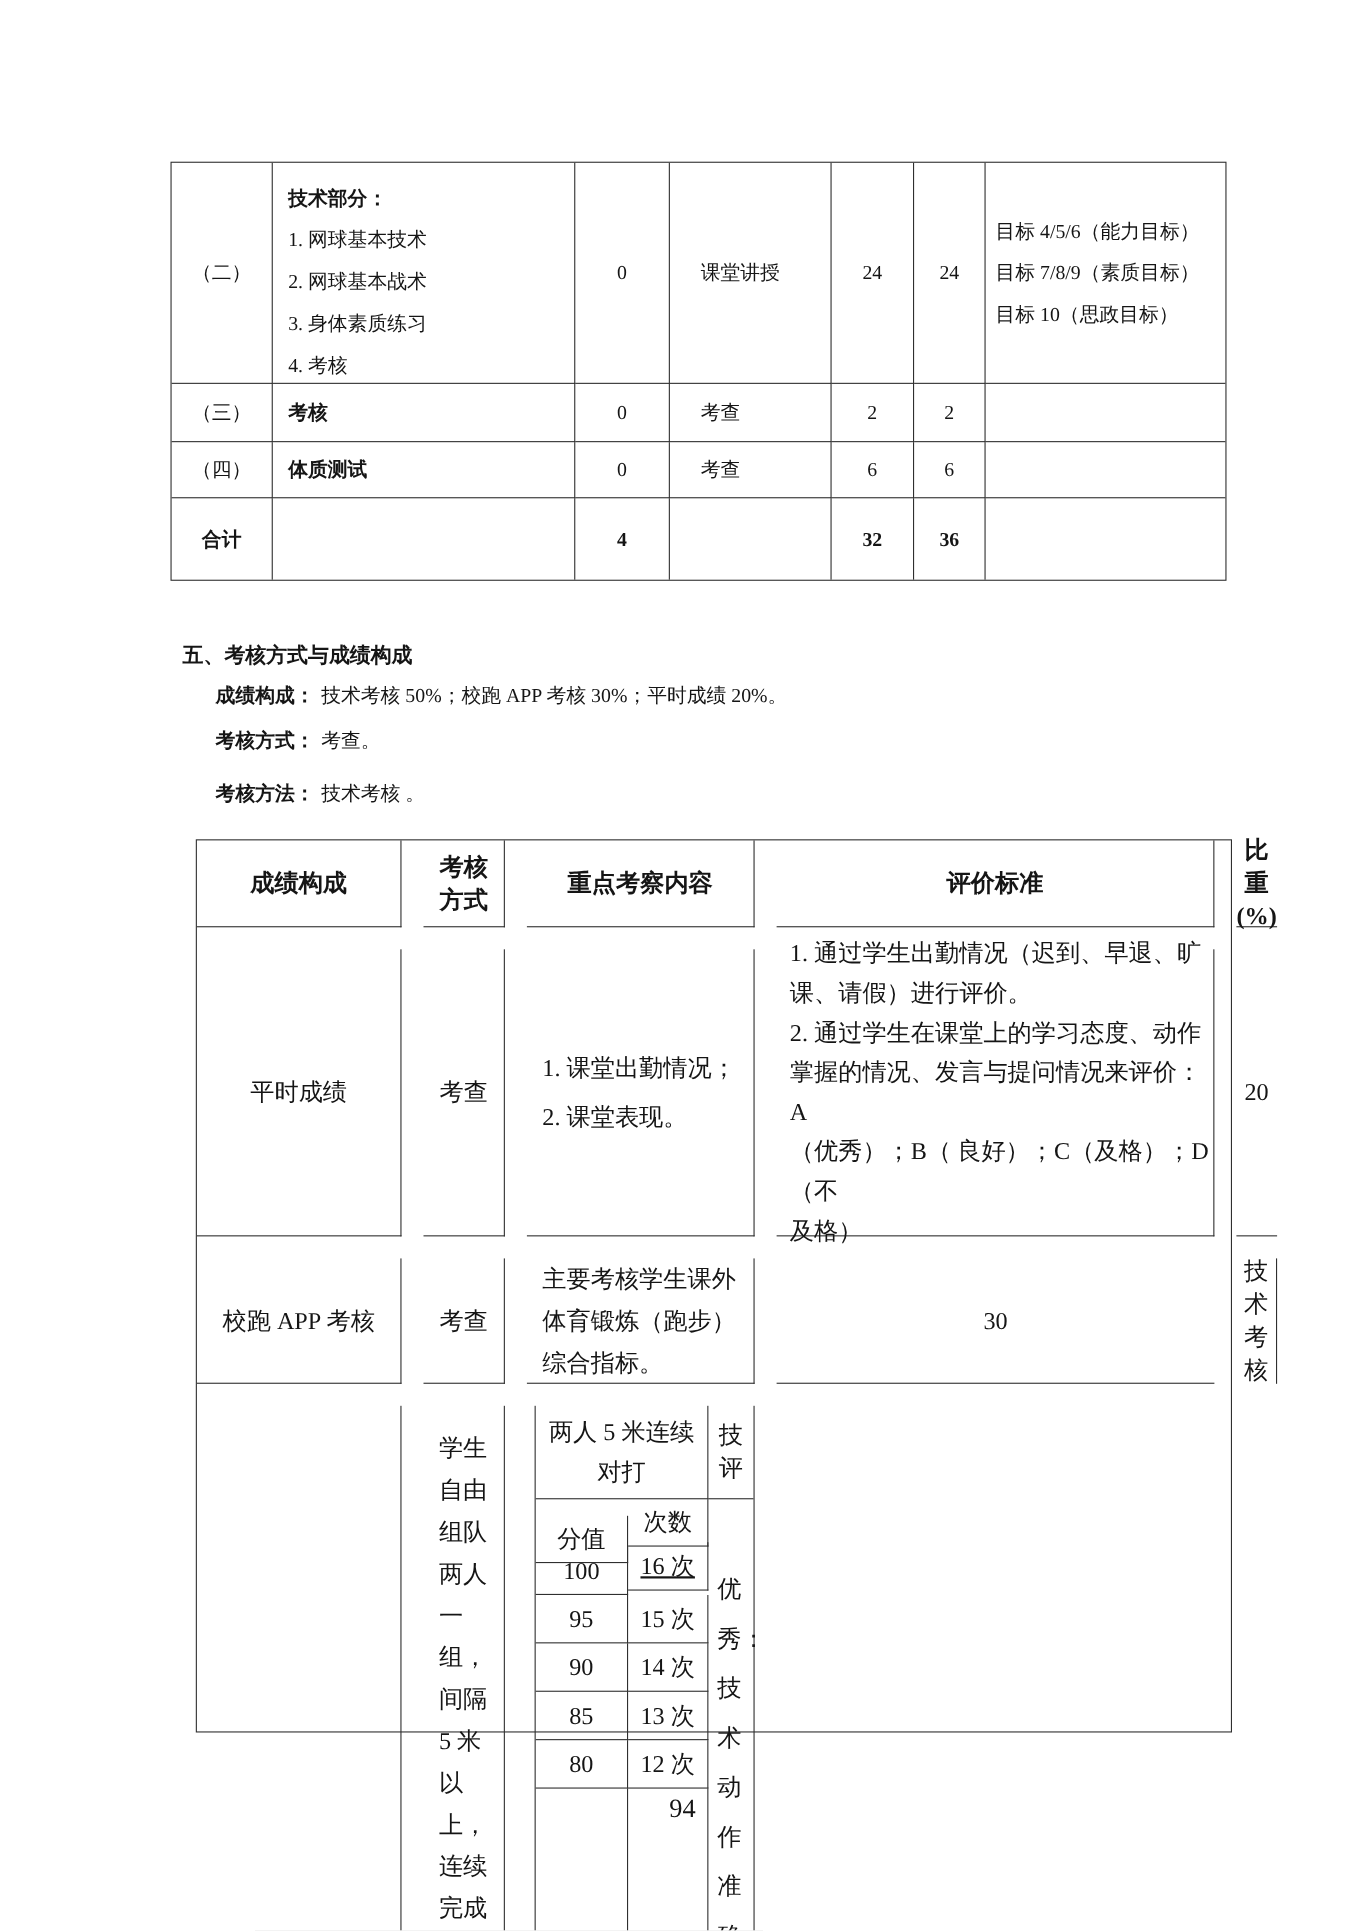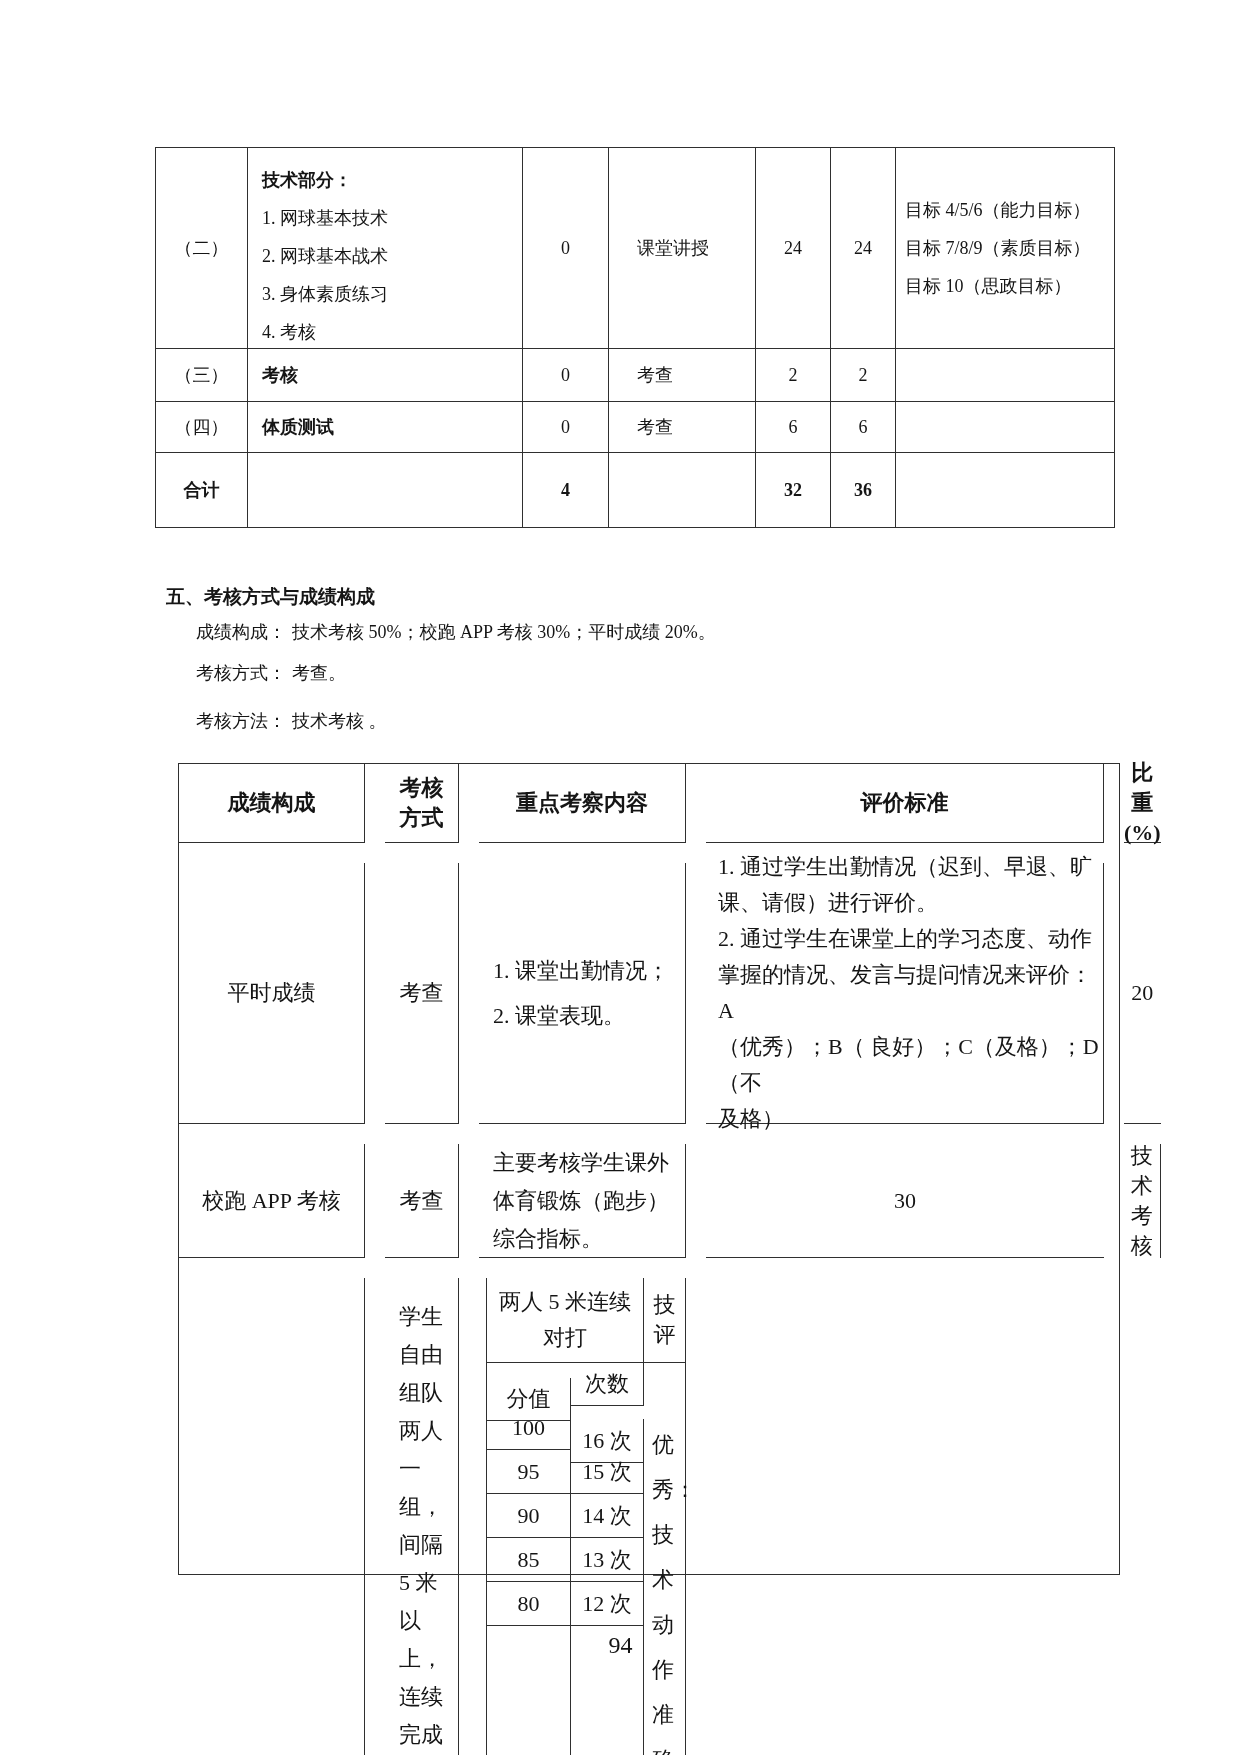--- a/index.html
+++ b/index.html
@@ -25,21 +25,21 @@
   .t1 > div.lc { border-right:none; }
   .t1 > div.lr { border-bottom:none; }
   .c { display:flex; align-items:center; justify-content:center; text-align:center; }
   .cl { display:flex; align-items:center; justify-content:flex-start; }
   .blk { padding:13px 6px 0 14px; line-height:38px; }
   .goals { line-height:38px; padding-left:9px; }
   .padL { padding-left:28px; }
   
   .h5 { position:absolute; left:166px; top:584px; font-size:19px; font-weight:bold; line-height:26px; }
   .tline { position:absolute; left:196px; font-size:18px; line-height:26px; }
-  .tline .lab { font-weight:normal; margin-right:6px;margin-top:36px; }
+  .tline .lab { font-weight:bold; margin-right:6px;margin-top:36px; }
   
   .t2 {
     position:absolute; left:178px; top:763px; width:942px; height:812px;
     display:grid;
     grid-template-columns:186px 74px 207px 398px auto;
     grid-template-rows:79px 261px 114px auto;
     border:1.5px solid #2f2f2f;
     font-size:22px;
     gap:20px;
   }
@@ -186,21 +186,21 @@
         <div class="nj c">技　　评</div>
         <div class="nf c">分值</div>
         <div class="ncs c">次数</div>
         <div class="nb ml">　　优秀：技术动作
 准确. 流畅. 规范. 发
 力合理. 落点稳定。
 90~100 分
 　　良好：技术动作
 较准确，流畅、熟练。</div>
         <div class="sv c" style="top:128px;height:44px;">100</div>
-        <div class="st c" style="top:141px;height:44px;">16 次</div>
+        <div class="st c" style="top:124px;height:44px;text-decoration:underline;">16 次</div>
         <div class="sv c" style="top:172px;height:44px;">95</div>
         <div class="st c" style="top:172px;height:44px;">15 次</div>
         <div class="sv c" style="top:216px;height:44px;">90</div>
         <div class="st c" style="top:216px;height:44px;">14 次</div>
         <div class="sv c" style="top:260px;height:44px;">85</div>
         <div class="st c" style="top:260px;height:44px;">13 次</div>
         <div class="sv c" style="top:304px;height:44px;">80</div>
         <div class="st c" style="top:304px;height:44px;">12 次</div>
         <div class="sv c nbb" style="top:348px;bottom:0;">75</div>
         <div class="st c nbb" style="top:348px;bottom:0;">11 次</div>

